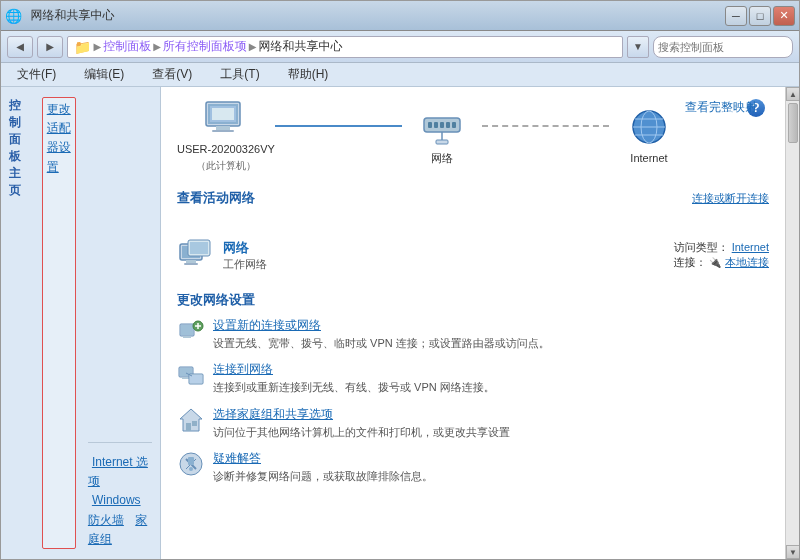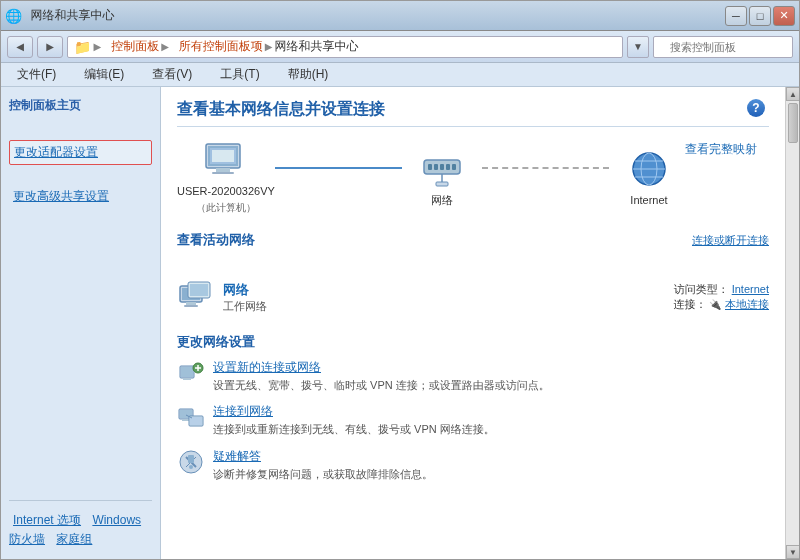--- a/index.html
+++ b/index.html
@@ -98,24 +98,23 @@
       padding: 0 6px;
       font-size: 12px;
       color: #333;
       gap: 2px;
     }
     .breadcrumb-sep {
       color: #888;
       font-size: 10px;
     }
     .breadcrumb-link {
-      color: #c2410c;
+      color: #8b5cf6;
       cursor: pointer;
       text-decoration: none;
-      margin-left: 8px;
     }
     .breadcrumb-current {
       color: #333;
     }
     .address-arrow {
       width: 22px;
       height: 22px;
       background: linear-gradient(to bottom, #e8f0f8, #c8d8ec);
       border: 1px solid #aab;
       border-radius: 2px;
@@ -124,24 +123,24 @@
       justify-content: center;
       cursor: pointer;
       font-size: 10px;
       color: #555;
     }
     .search-bar {
       width: 140px;
       height: 22px;
       background: white;
       border: 1px solid #aab;
-      border-radius: 2px;
-      display: flex;
-      align-items: center;
-      padding: 0 16px;
+      border-radius: 8px;
+      display: flex;
+      align-items: center;
+      padding: 0 4px;
       gap: 2px;
     }
     .search-bar input {
       flex: 1;
       border: none;
       outline: none;
       font-size: 11px;
       color: #999;
       background: transparent;
     }
@@ -171,22 +170,22 @@
       overflow: hidden;
     }
 
     
     .sidebar {
       width: 160px;
       background: #dce8f5;
       padding: 10px 8px;
       border-right: 1px solid #b8c8d8;
       display: flex;
-      flex-direction: column;
-      gap: 20px;
+      flex-direction: row;
+      gap: 12px;
     }
     .sidebar-section-title {
       font-size: 12px;
       font-weight: bold;
       color: #2a5fa8;
       margin-bottom: 6px;
     }
     .sidebar-link {
       font-size: 12px;
       color: #1a6ab5;
@@ -476,35 +475,33 @@
     <div class="menu-item">查看(V)</div>
     <div class="menu-item">工具(T)</div>
     <div class="menu-item">帮助(H)</div>
   </div>
 
   <div class="main-area">
 
     <div class="sidebar">
       <div class="sidebar-section-title">控制面板主页</div>
       <a class="sidebar-link active">更改适配器设置</a>
-      <a class="sidebar-link">更改高级共享设置</a>
 
       <div class="sidebar-bottom">
         <a class="sidebar-link">Internet 选项</a>
         <a class="sidebar-link">Windows 防火墙</a>
         <a class="sidebar-link">家庭组</a>
       </div>
     </div>
 
     <div style="flex:1; display:flex; overflow:hidden; position:relative;">
       <div class="content">
 
         <div class="help-icon">?</div>
 
-        <div class="content-title">查看基本网络信息并设置连接</div>
 
         <div class="network-diagram">
 
           <div class="net-node">
             <div class="net-icon">
               <svg width="48" height="38" viewBox="0 0 48 38">
                 <rect x="4" y="2" width="34" height="24" rx="2" fill="#c8d8e8" stroke="#6890b8" stroke-width="1.5"></rect>
                 <rect x="6" y="4" width="30" height="20" fill="#8ab0d0"></rect>
                 <rect x="14" y="26" width="14" height="4" fill="#b0c8d8"></rect>
                 <rect x="10" y="30" width="22" height="2" rx="1" fill="#9ab0c8"></rect>
@@ -617,20 +614,33 @@
               <rect x="12" y="13" width="12" height="8" fill="#b8d0e8"></rect>
               <line x1="8" y1="11" x2="14" y2="14" stroke="#6890b8" stroke-width="1"></line>
             </svg>
           </div>
           <div class="settings-item-content">
             <div class="settings-item-title">连接到网络</div>
             <div class="settings-item-desc">连接到或重新连接到无线、有线、拨号或 VPN 网络连接。</div>
           </div>
         </div>
 
+        <div class="settings-item">
+          <div class="settings-item-icon">
+            <svg width="26" height="26" viewBox="0 0 26 26">
+              <polygon points="13,2 2,12 5,12 5,24 21,24 21,12 24,12" fill="#c8d8e8" stroke="#6890b8" stroke-width="1"></polygon>
+              <rect x="8" y="16" width="5" height="8" fill="#90b0c8"></rect>
+              <rect x="14" y="14" width="5" height="5" fill="#90b0c8"></rect>
+            </svg>
+          </div>
+          <div class="settings-item-content">
+            <div class="settings-item-title">选择家庭组和共享选项</div>
+            <div class="settings-item-desc">访问位于其他网络计算机上的文件和打印机，或更改共享设置</div>
+          </div>
+        </div>
 
         <div class="settings-item">
           <div class="settings-item-icon">
             <svg width="26" height="26" viewBox="0 0 26 26">
               <circle cx="13" cy="13" r="11" fill="#c8d8e8" stroke="#6890b8" stroke-width="1"></circle>
               <line x1="8" y1="8" x2="18" y2="18" stroke="#6890b8" stroke-width="2"></line>
               <line x1="18" y1="8" x2="8" y2="18" stroke="#6890b8" stroke-width="1"></line>
               <rect x="10" y="6" width="6" height="8" rx="1" fill="#8ab0d0"></rect>
               <circle cx="13" cy="18" r="2" fill="#8ab0d0"></circle>
             </svg>

